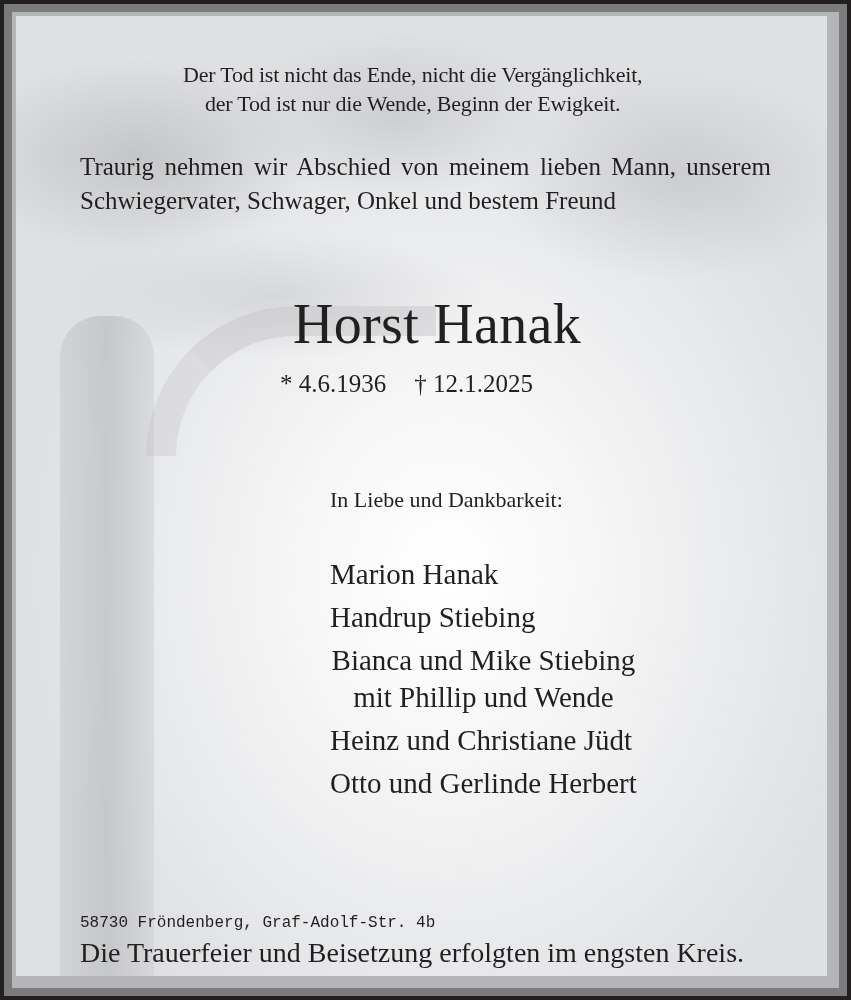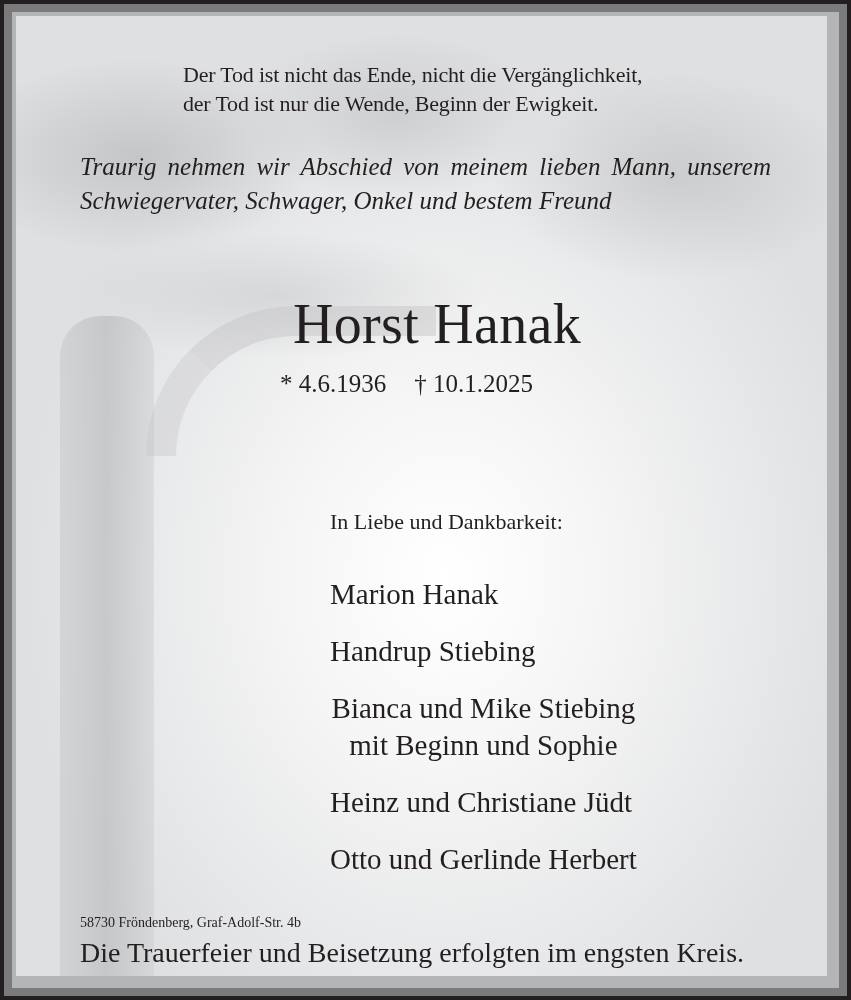--- a/index.html
+++ b/index.html
@@ -42,48 +42,48 @@
       border-top: 30px solid rgba(195,196,198,0.45);
       border-left: 30px solid rgba(195,196,198,0.35);
       border-radius: 160px 0 0 0;
     }
     .content { position: absolute; inset: 0; }
 
     .motto {
       position: absolute; left: 167px; top: 44px;
       font-size: 22px; line-height: 29px; letter-spacing: -0.2px;
     }
-    .motto div { white-space: nowrap; }
+    .motto div { white-space: nowrap; text-align: center; }
     .intro {
       position: absolute; left: 64px; top: 134px; width: 691px;
-      font-size: 25px; line-height: 34px; text-align: justify; text-align-last: left; font-style: italic;
+      font-size: 25px; line-height: 34px; text-align: justify; text-align-last: left;
     }
     .deceased-name {
       position: absolute; left: 0; width: 842px; top: 276px;
       text-align: center; font-size: 56px; line-height: 64px;
       letter-spacing: 0.3px;
     }
     .dates {
       position: absolute; left: 264px; top: 352px;
       font-size: 25px; line-height: 32px; white-space: nowrap;
     }
     .dates .death { margin-left: 28px; }
     .thanks-heading {
-      position: absolute; left: 314px; top: 491px;
+      position: absolute; left: 314px; top: 469px;
       font-size: 22px; line-height: 30px;
     }
     .mourners {
       position: absolute; left: 314px; top: 540px;
       font-size: 29px; line-height: 37px;
     }
-    .mourner { margin-bottom: 6px; white-space: nowrap; margin-top: 20px; }
+    .mourner { margin-bottom: 6px; white-space: nowrap; }
     .mourner .sub { display: block; text-align: center; }
     .address {
       position: absolute; left: 64px; top: 892px;
-      font-size: 14px; line-height: 30px; white-space: nowrap;
+      font-size: 16px; line-height: 30px; white-space: nowrap; font-family: Liberation Mono, monospace;
     }
     .notice {
       position: absolute; left: 64px; top: 922px;
       font-size: 28px; line-height: 30px; white-space: nowrap;
     }
   </style>
 </head>
 <body>
 
 <div class="frame-outer">
@@ -99,35 +99,35 @@
     <div class="motto">
       <div>Der Tod ist nicht das Ende, nicht die Vergänglichkeit,</div>
       <div>der Tod ist nur die Wende, Beginn der Ewigkeit.</div>
     </div>
 
     <div class="intro">Traurig nehmen wir Abschied von meinem lieben Mann, unserem Schwiegervater, Schwager, Onkel und bestem Freund</div>
 
     <div class="deceased-name">Horst Hanak</div>
 
     <div class="dates">
-      <span>* 4.6.1936</span><span class="death">† 10.1.2025</span>
+      <span>* 4.6.1936</span><span class="death">† 12.1.2025</span>
     </div>
 
     <div class="thanks-heading">In Liebe und Dankbarkeit:</div>
 
     <div class="mourners">
       <div class="mourner">
         <span>Marion Hanak</span>
       </div>
       <div class="mourner">
         <span>Handrup Stiebing</span>
       </div>
       <div class="mourner">
         <span class="sub">Bianca und Mike Stiebing</span>
-        <span class="sub">mit Beginn und Sophie</span>
+        <span class="sub">mit Phillip und Wende</span>
       </div>
       <div class="mourner">
         <span>Heinz und Christiane Jüdt</span>
       </div>
       <div class="mourner">
         <span>Otto und Gerlinde Herbert</span>
       </div>
     </div>
 
     <div class="address">58730 Fröndenberg, Graf-Adolf-Str. 4b</div>

